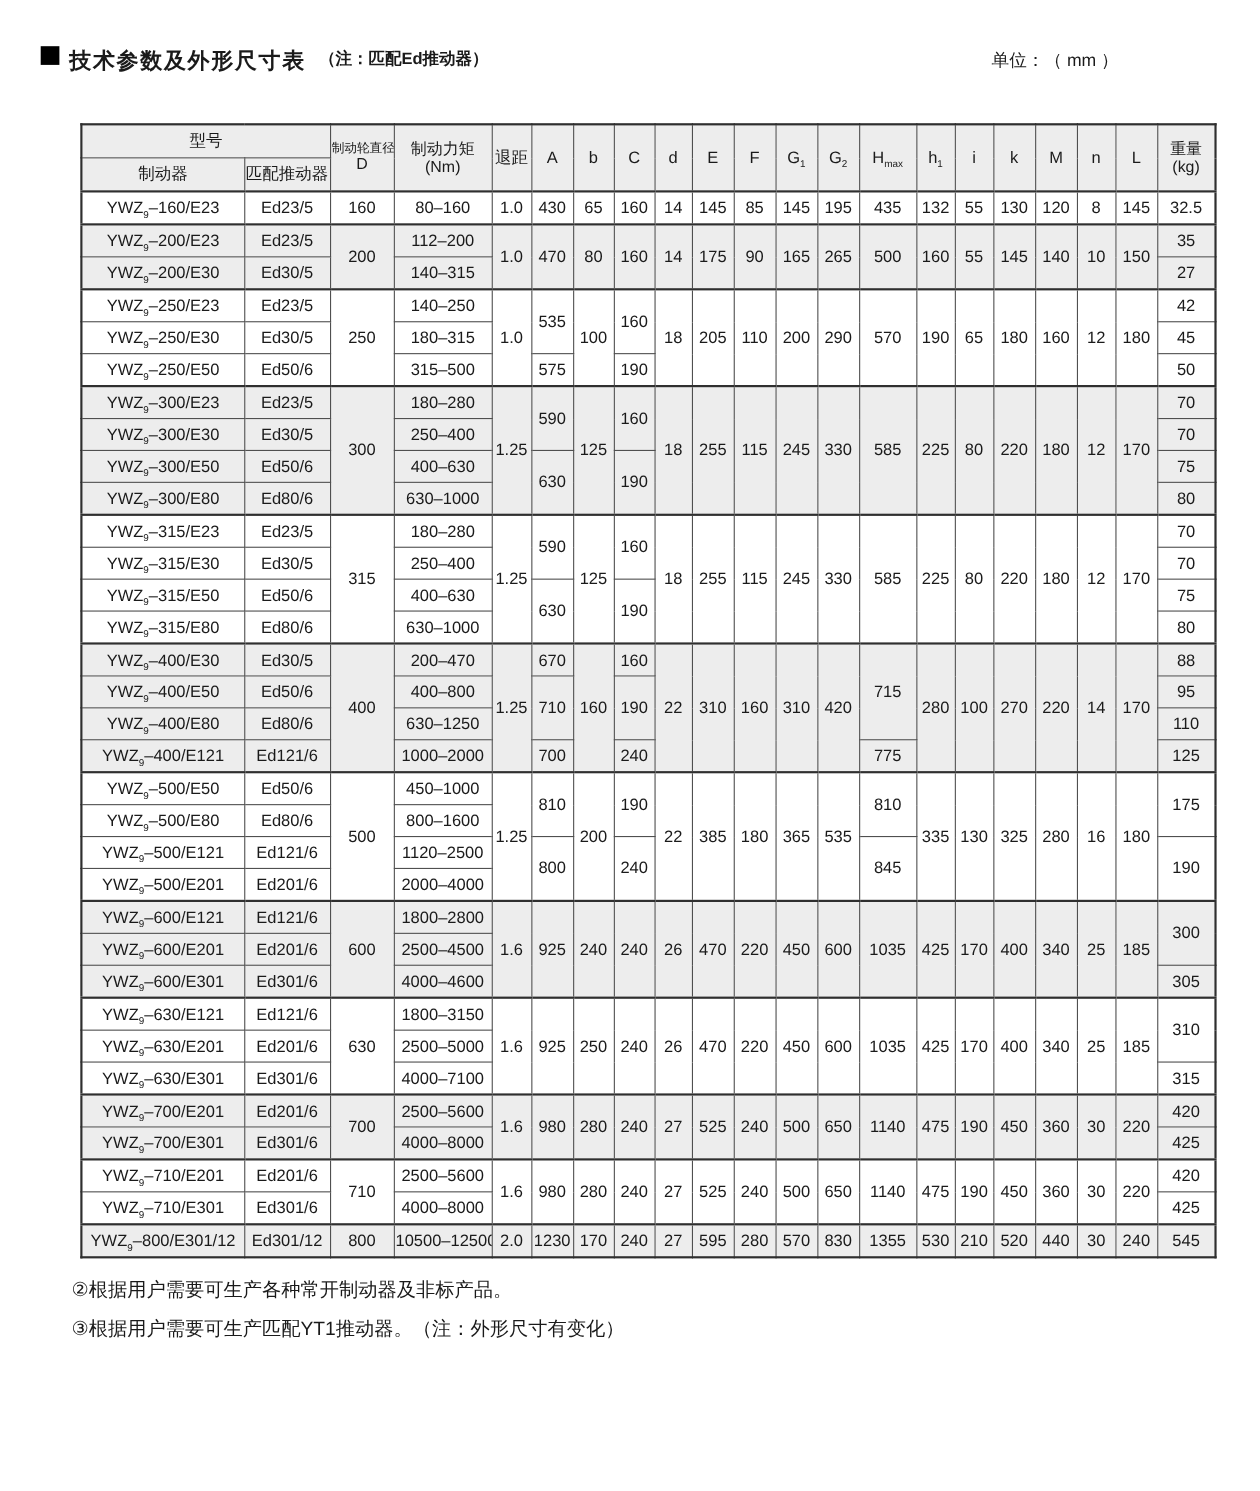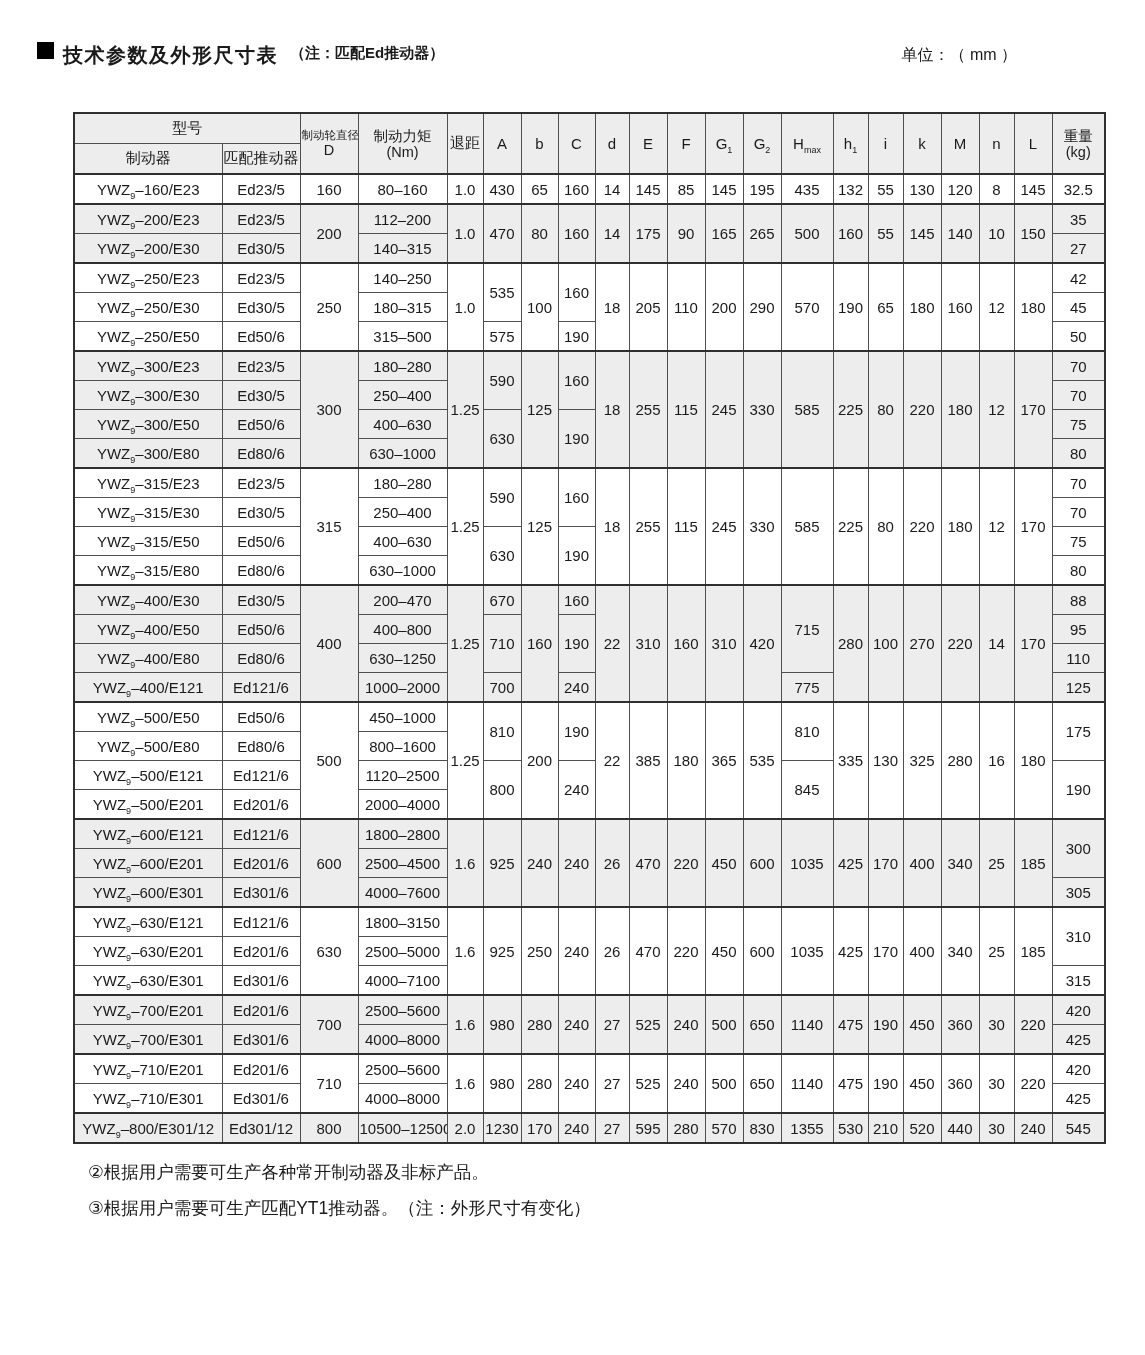--- a/index.html
+++ b/index.html
@@ -31,21 +31,21 @@
   .spec thead .l-small { font-size:11.5px; line-height:13px;text-align:center; }
   .spec thead .l-norm  { font-size:14.5px; line-height:16px; }
   .spec tbody td { height:28px; }
   .spec tr.shaded td { background:var(--shade,#ededed); }
   .spec tbody tr.gs td { border-top:2px solid var(--border2,#2f2f2f); }
   .spec sub { font-size:9px; line-height:0; }
   .spec td.model { font-size:15px;text-align:center; }
 
   .notes { position:absolute; left:37px; top:1160px; font-size:17.5px; line-height:24px; }
   .note-line { margin-bottom:12px; white-space:nowrap; }
-  .note-line.indent { margin-left:51px; }
+  .note-line.indent { margin-left:28px; }
 </style>
 </head>
 <body>
 
 <div class="page">
 
   <div class="title-row">
     <span class="title-square"></span>
     <span class="page-title">技术参数及外形尺寸表</span>
     <span class="title-note">（注：匹配Ed推动器）</span>
@@ -401,21 +401,21 @@
           <td rowspan="2">300</td>
         </tr>
         <tr class="shaded ">
           <td class="model">YWZ<sub>9</sub>–600/E201</td>
           <td>Ed201/6</td>
           <td>2500–4500</td>
         </tr>
         <tr class="shaded ">
           <td class="model">YWZ<sub>9</sub>–600/E301</td>
           <td>Ed301/6</td>
-          <td>4000–7600</td>
+          <td>4000–4600</td>
           <td>305</td>
         </tr>
         <tr class="gs">
           <td class="model">YWZ<sub>9</sub>–630/E121</td>
           <td>Ed121/6</td>
           <td rowspan="3">630</td>
           <td>1800–3150</td>
           <td rowspan="3">1.6</td>
           <td rowspan="3">925</td>
           <td rowspan="3">250</td>

